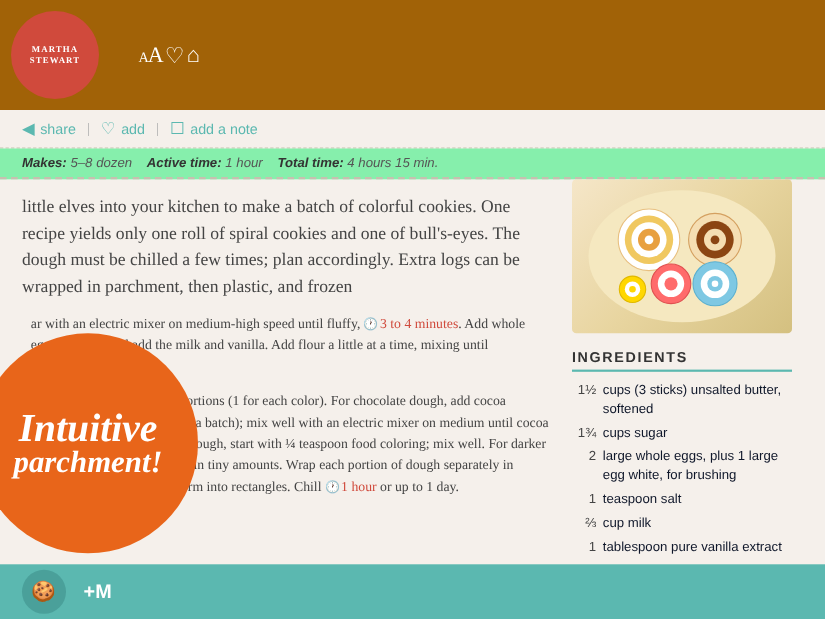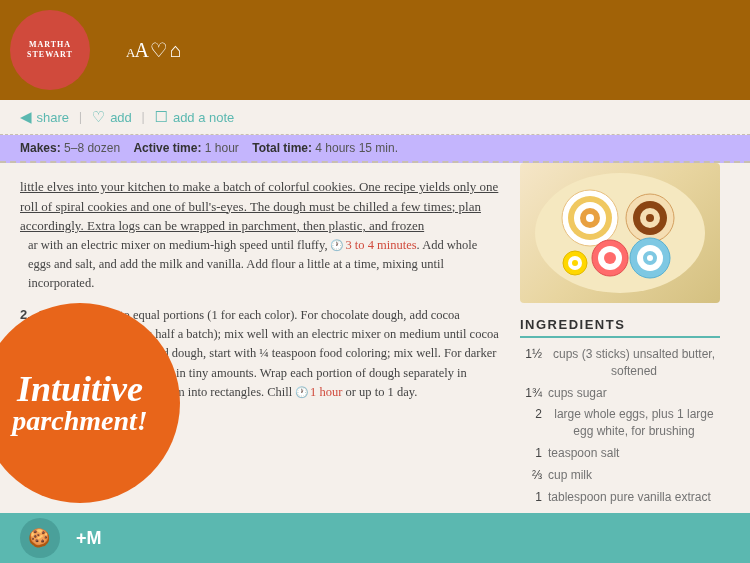--- a/index.html
+++ b/index.html
@@ -93,49 +93,50 @@
       color: #aaa;
       margin: 0 10px;
       font-size: 13px;
     }
     .toolbar-icon {
       font-size: 15px;
     }
 
     
     .meta-line {
-      background: #c4b5fd;
+      background: #86efac;
       padding: 6px 20px;
       font-size: 12px;
       color: #555;
       border-bottom: 2px dashed #c8bfb0;
       font-family: Arial, sans-serif;
+      font-style: italic;
     }
     .meta-line strong { font-weight: bold; color: #333; }
 
     
     .main-content {
       display: flex;
       height: calc(563px - 100px - 36px - 30px - 50px);
       overflow: hidden;
     }
 
     
     .left-col {
       flex: 1;
       padding: 14px 20px;
       overflow: hidden;
       position: relative;
     }
     .recipe-description {
-      font-size: 13px;
+      font-size: 16px;
       color: #444;
       line-height: 1.5;
+      margin-bottom: 12px;
       font-family: Georgia, serif;
-      text-decoration: underline;
     }
     .step-list {
       list-style: none;
       padding: 0;
     }
     .step-item {
       display: flex;
       gap: 8px;
       margin-bottom: 12px;
     }
@@ -206,22 +207,21 @@
       color: #444;
     }
     .ingredient-qty {
       min-width: 22px;
       flex-shrink: 0;
       text-align: right;
       font-size: 12px;
     }
     .ingredient-desc {
       font-size: 12px;
-      color: #737373;
-      text-align: center;
+      color: #0f172a;
     }
 
     
     .bottom-bar {
       position: absolute;
       bottom: 0;
       left: 0;
       right: 0;
       height: 50px;
       background: #5bb8b0;

